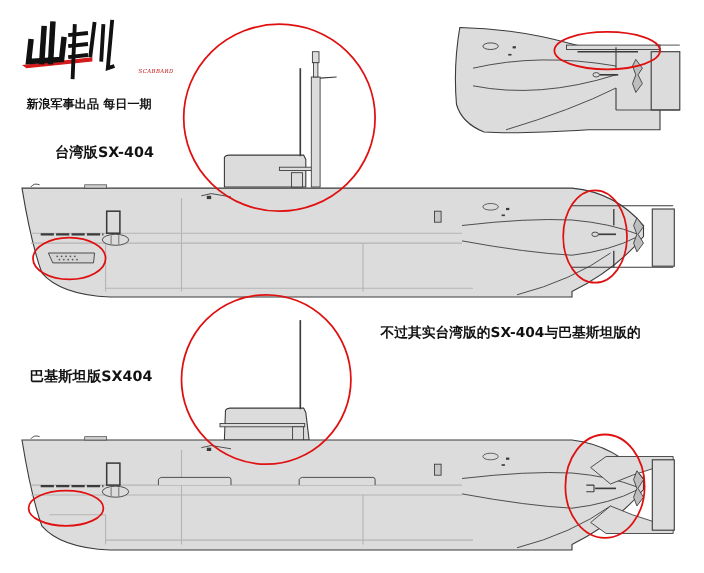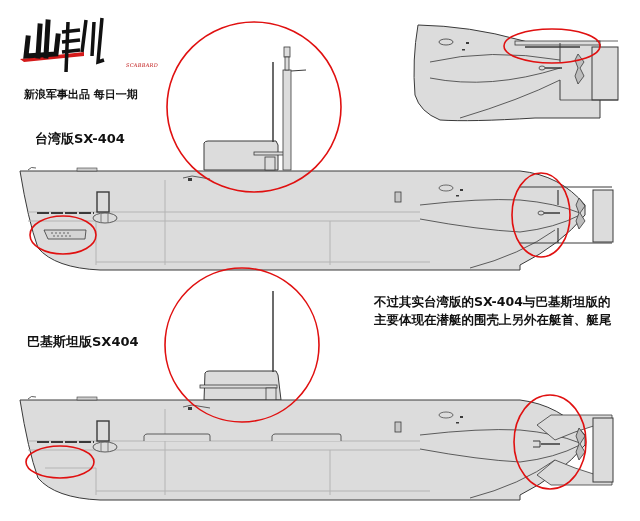--- a/index.html
+++ b/index.html
@@ -4,25 +4,25 @@
   <style>
     html, body { margin: 0; padding: 0; background: #ffffff; }
     body { width: 640px; height: 521px; position: relative; overflow: hidden;
            font-family: "DejaVu Sans", "Liberation Sans", sans-serif; }
     .abs { position: absolute; }
     .logo { left: 14px; top: 12px; width: 110px; height: 70px; }
     .logo-sub { left: 126px; top: 62px; font-family: "DejaVu Serif", serif; font-style: italic;
                 font-size: 5px; color: #c01818; letter-spacing: 0.3px; }
     .tagline { left: 24px; top: 87px; font-size: 11px; font-weight: bold; color: #111; white-space: nowrap; }
     .label { font-size: 13px; font-weight: bold; color: #111; white-space: nowrap; }
-    .label-tw { left: 35px; top: 130px; }
+    .label-tw { left: 50px; top: 130px; }
     .label-pk { left: 27px; top: 333px; }
     .note { left: 346px; top: 293px; width: 290px; font-size: 12.5px; font-weight: bold;
             color: #111; line-height: 17.5px; }
-    .note div { white-space: nowrap; margin-left: 28px; }
+    .note div { white-space: nowrap; }
     svg.drawing { position: absolute; left: 0; top: 0; }
   </style>
 </head>
 <body>
 
 <svg class="drawing" width="640" height="521" viewBox="0 0 640 521">
   <defs>
     <g id="stern-assembly">
       
     </g>
@@ -192,14 +192,13 @@
   </g>
 </svg>
 <div class="abs logo-sub">SCABBARD</div>
 <div class="abs tagline">新浪军事出品 每日一期</div>
 
 <div class="abs label label-tw">台湾版SX-404</div>
 <div class="abs label label-pk">巴基斯坦版SX404</div>
 
 <div class="abs note">
   <div>不过其实台湾版的SX-404与巴基斯坦版的</div>
-  <div>主要体现在潜艇的围壳上另外在艇首、艇尾</div>
 </div>
 
 </body></html>

